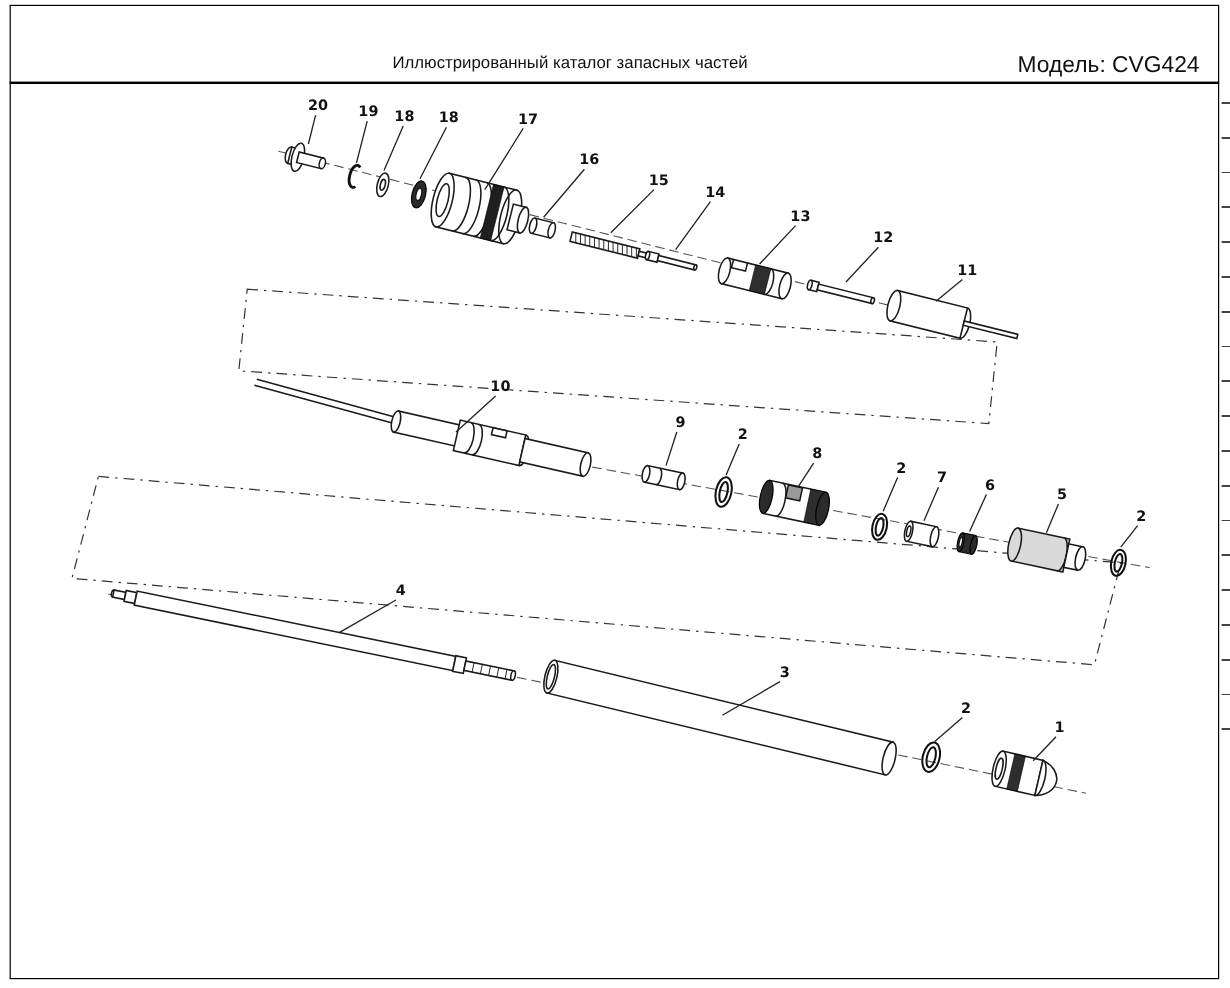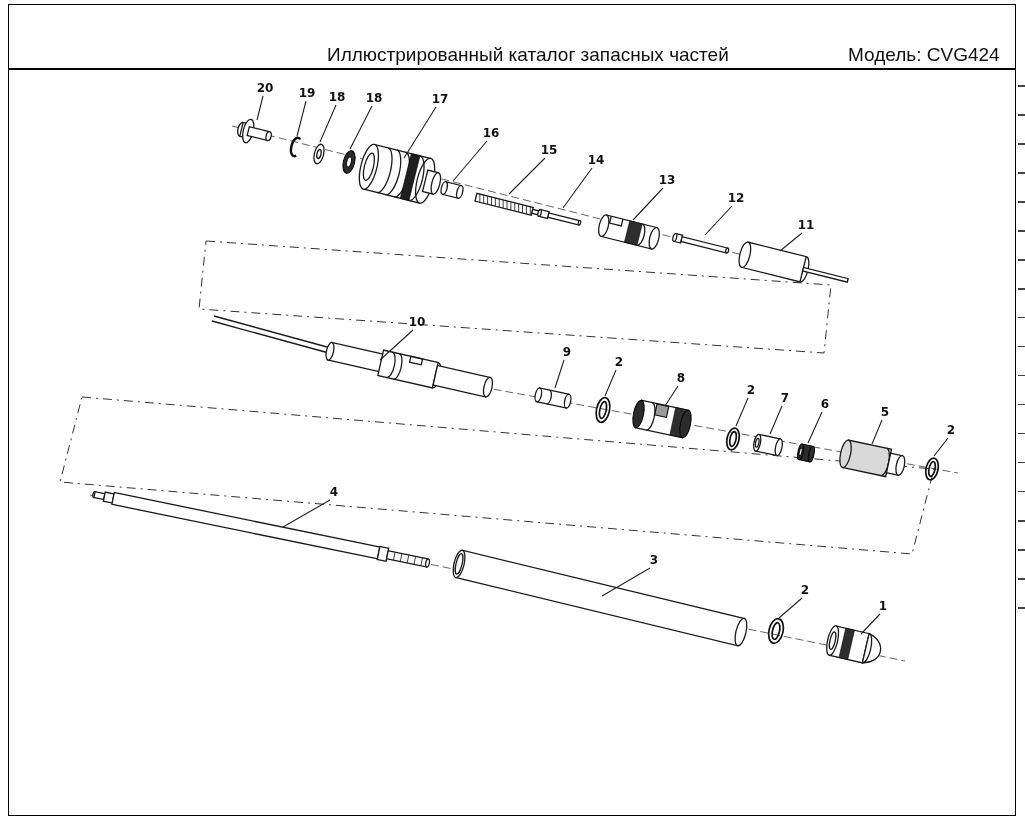--- a/index.html
+++ b/index.html
@@ -8,21 +8,21 @@
   .page-frame{position:absolute;left:8px;top:4px;width:1006px;height:810px;
               border:1.6px solid #000;pointer-events:none;}
   .header-rule{position:absolute;left:8px;top:68px;width:1008px;border-top:2px solid #000;}
   .brand{position:absolute;left:52px;top:8px;}
   .brand-name{font-family:"DejaVu Serif",serif;font-style:italic;font-weight:bold;
               font-size:27px;letter-spacing:1px;line-height:1;}
   .brand-c{font-size:40px;}
   .brand-reg{font-size:11px;vertical-align:18px;}
   .brand-tagline{font-family:"DejaVu Serif",serif;font-style:italic;font-weight:bold;
                  font-size:17px;color:#a07d0a;margin:-2px 0 0 58px;}
-  .doc-title{position:absolute;left:327px;top:44px;font-size:19px;}
+  .doc-title{position:absolute;left:327px;top:44px;font-size:14px;}
   .doc-model{position:absolute;left:848px;top:44px;font-size:19px;}
   .right-ticks{position:absolute;right:0;top:85px;width:7px;height:536px;
                background:repeating-linear-gradient(to bottom,#444 0 1.5px,transparent 1.5px 29px);}
   svg.diagram{position:absolute;left:0;top:0;}
   .ln{stroke:#1a1a1a;fill:none;stroke-width:1.3;}
   .thin{stroke:#222;fill:none;stroke-width:0.8;}
   .fw{fill:#fff;stroke:#1a1a1a;stroke-width:1.3;}
   .fd{fill:#2b2b2b;stroke:#000;stroke-width:1;}
   .fg{fill:#d9d9d9;stroke:#1a1a1a;stroke-width:1.3;}
   .orng{fill:none;stroke:#111;stroke-width:1.7;}

